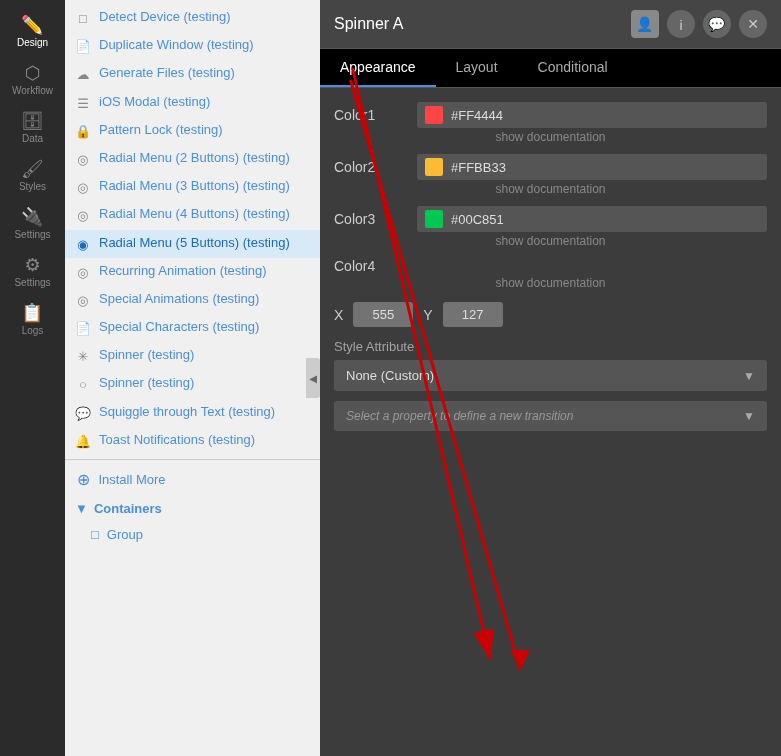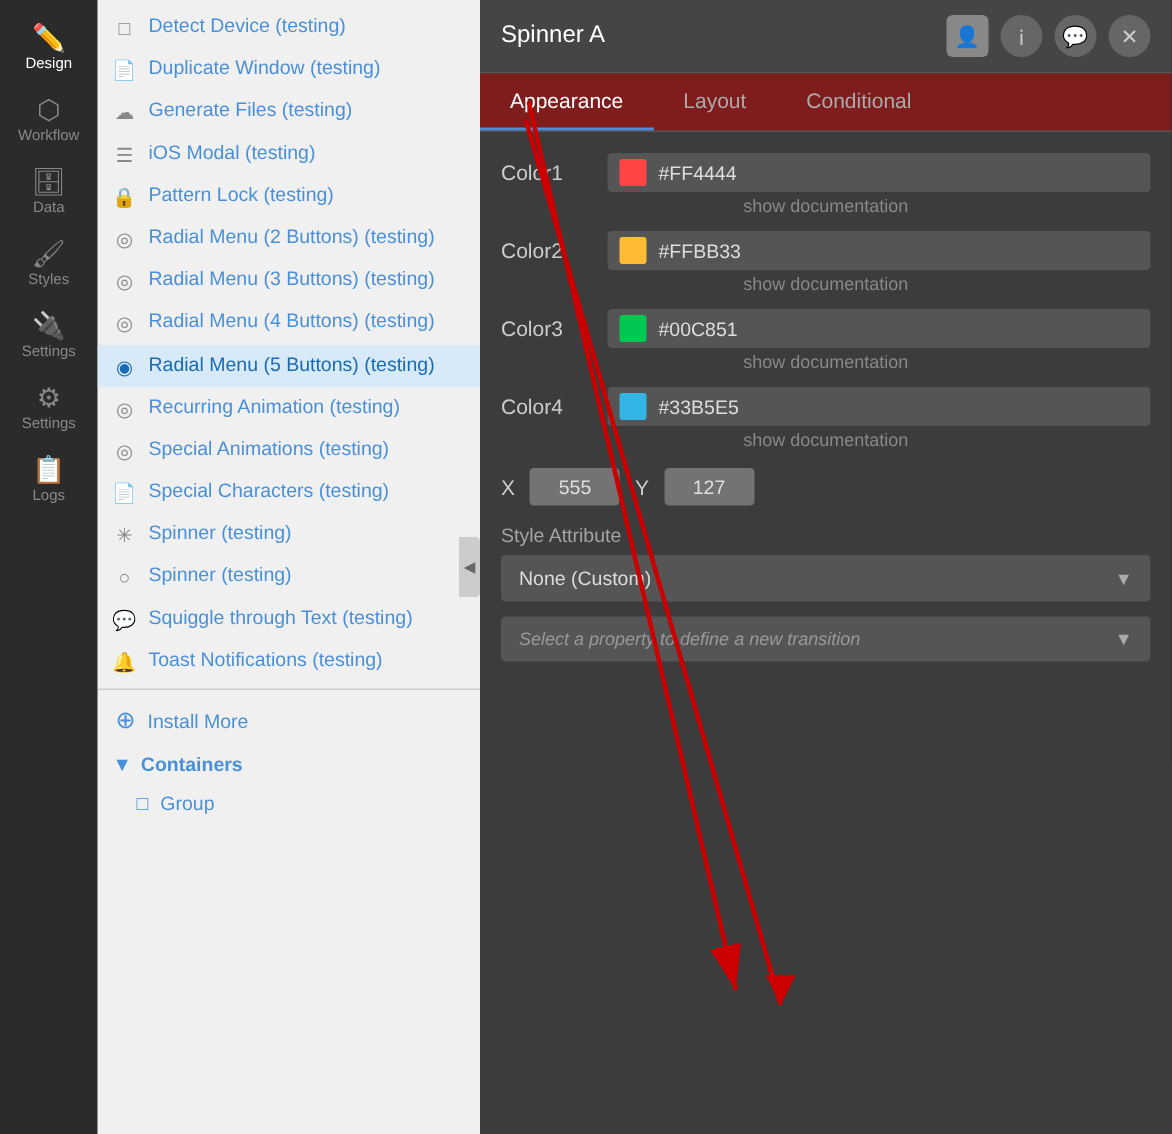--- a/index.html
+++ b/index.html
@@ -181,21 +181,21 @@
       font-size: 14px;
     }
     .header-btn.avatar {
       background: #888;
       border-radius: 4px;
     }
 
     
     .prop-tabs {
       display: flex;
-      background: #7f1d1d;
+      background: #000000;
       border-bottom: 1px solid #555;
     }
     .prop-tab {
       padding: 10px 20px;
       font-size: 14px;
       cursor: pointer;
       color: #aaa;
       border-bottom: 2px solid transparent;
     }
     .prop-tab.active {
@@ -210,21 +210,21 @@
       padding: 14px;
     }
 
     
     .color-row {
       margin-bottom: 4px;
     }
     .color-field {
       display: flex;
       align-items: center;
-      gap: 6px;
+      gap: 18px;
       margin-bottom: 2px;
     }
     .color-label {
       width: 65px;
       font-size: 14px;
       color: #ccc;
     }
     .color-swatch-container {
       display: flex;
       align-items: center;
@@ -525,24 +525,20 @@
           <div class="color-swatch" style="background:#00C851;"></div>
           <span class="color-value">#00C851</span>
         </div>
       </div>
       <div class="show-doc">show documentation</div>
     </div>
 
     <div class="color-row">
       <div class="color-field">
         <span class="color-label">Color4</span>
-        <div class="color-swatch-container">
-          <div class="color-swatch" style="background:#33B5E5;"></div>
-          <span class="color-value">#33B5E5</span>
-        </div>
       </div>
       <div class="show-doc">show documentation</div>
     </div>
 
 
     <div class="xy-row">
       <span class="xy-label">X</span>
       <input class="xy-input" type="text" value="555" style="">
       <span class="xy-label">Y</span>
       <input class="xy-input" type="text" value="127" style="">

